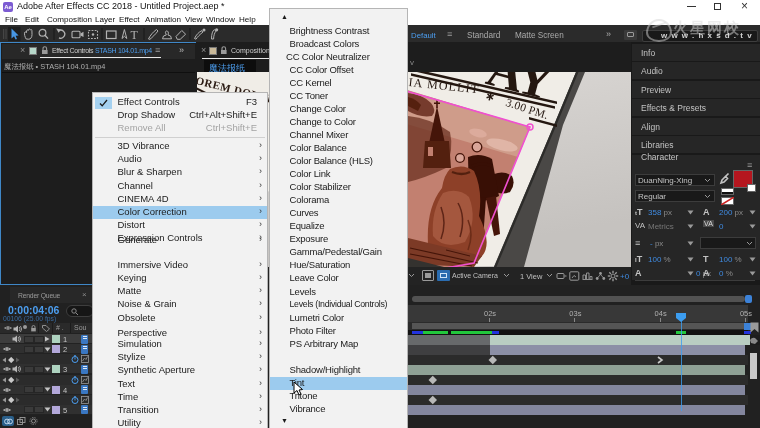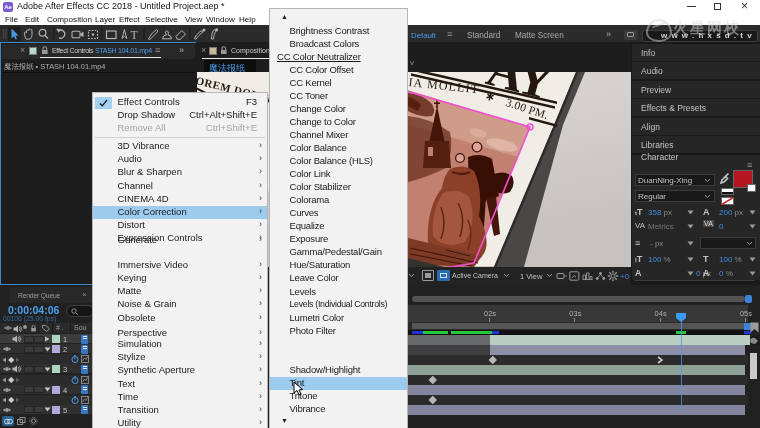--- a/index.html
+++ b/index.html
@@ -19,21 +19,21 @@
   <div class="abs" style="left:714px;top:3px;width:7px;height:7px;border:1.2px solid #333;"></div>
   <div class="abs" style="left:741px;top:-1px;font-size:12px;color:#333;">×</div>
 
   <div class="abs" style="left:0;top:13px;width:760px;height:11.5px;background:#ffffff;"></div>
   <div class="abs" style="left:0;top:14.5px;font-size:8.1px;color:#111;">
     <span class="abs" style="left:5px;">File</span>
     <span class="abs" style="left:25px;">Edit</span>
     <span class="abs" style="left:47px;">Composition</span>
     <span class="abs" style="left:95px;">Layer</span>
     <span class="abs" style="left:119px;">Effect</span>
-    <span class="abs" style="left:145px;">Selective</span>
+    <span class="abs" style="left:145px;">Animation</span>
     <span class="abs" style="left:185px;">View</span>
     <span class="abs" style="left:206px;">Window</span>
     <span class="abs" style="left:239px;">Help</span>
   </div>
 
   <div class="abs" style="left:0;top:24.5px;width:760px;height:17.5px;background:#2b2b2b;"></div>
   <div class="abs" id="tools" style="left:0;top:26px;width:270px;height:16px;"><svg width="270" height="16" viewBox="0 0 270 16">
         <rect x="3" y="3" width="1.2" height="10" fill="#454545"></rect>
         <rect x="5.4" y="3" width="1.2" height="10" fill="#454545"></rect>
         <rect x="8" y="1" width="12.5" height="14" fill="#1e1e1e"></rect>
@@ -669,21 +669,21 @@
 
   <div id="submenu" class="abs" style="left:269px;top:8px;width:139px;height:420px;background:#f2f2f2;border:1px solid #b5b5b5;border-bottom:none;font-size:9.5px;letter-spacing:-0.2px;color:#1a1a1a;">
       <div style="position:absolute;left:11px;top:4px;font-size:7px;color:#1a1a1a;">▲</div>
       <div style="position:absolute;left:0;top:15.5px;width:137px;height:13.05px;line-height:13.05px;">
         <span style="position:absolute;left:19.5px;top:-1px;white-space:nowrap;">Brightness  Contrast</span>
       </div>
       <div style="position:absolute;left:0;top:28.55px;width:137px;height:13.05px;line-height:13.05px;">
         <span style="position:absolute;left:19.5px;top:-1px;white-space:nowrap;">Broadcast Colors</span>
       </div>
       <div style="position:absolute;left:0;top:41.6px;width:137px;height:13.05px;line-height:13.05px;">
-        <span style="position:absolute;left:7px;top:-1px;white-space:nowrap;text-decoration:underline;">CC Color Neutralizer</span>
+        <span style="position:absolute;left:16px;top:-1px;white-space:nowrap;">CC Color Neutralizer</span>
       </div>
       <div style="position:absolute;left:0;top:54.650000000000006px;width:137px;height:13.05px;line-height:13.05px;">
         <span style="position:absolute;left:19.5px;top:-1px;white-space:nowrap;">CC Color Offset</span>
       </div>
       <div style="position:absolute;left:0;top:67.7px;width:137px;height:13.05px;line-height:13.05px;">
         <span style="position:absolute;left:19.5px;top:-1px;white-space:nowrap;">CC Kernel</span>
       </div>
       <div style="position:absolute;left:0;top:80.75px;width:137px;height:13.05px;line-height:13.05px;">
         <span style="position:absolute;left:19.5px;top:-1px;white-space:nowrap;">CC Toner</span>
       </div>
@@ -733,20 +733,23 @@
         <span style="position:absolute;left:19.5px;top:-1px;white-space:nowrap;">Levels</span>
       </div>
       <div style="position:absolute;left:0;top:289.5500000000001px;width:137px;height:13.05px;line-height:13.05px;">
         <span style="position:absolute;left:19.5px;top:-1px;white-space:nowrap;font-size:8.8px;letter-spacing:-0.3px;">Levels (Individual Controls)</span>
       </div>
       <div style="position:absolute;left:0;top:302.60000000000014px;width:137px;height:13.05px;line-height:13.05px;">
         <span style="position:absolute;left:19.5px;top:-1px;white-space:nowrap;">Lumetri Color</span>
       </div>
       <div style="position:absolute;left:0;top:315.65000000000015px;width:137px;height:13.05px;line-height:13.05px;">
         <span style="position:absolute;left:19.5px;top:-1px;white-space:nowrap;">Photo Filter</span>
+      </div>
+      <div style="position:absolute;left:0;top:328.70000000000016px;width:137px;height:13.05px;line-height:13.05px;">
+        <span style="position:absolute;left:19.5px;top:-1px;white-space:nowrap;">PS Arbitrary Map</span>
       </div>
       <div style="position:absolute;left:0;top:354.8000000000002px;width:137px;height:13.05px;line-height:13.05px;">
         <span style="position:absolute;left:19.5px;top:-1px;white-space:nowrap;">Shadow/Highlight</span>
       </div>
       <div style="position:absolute;left:0;top:367.8500000000002px;width:137px;height:13.05px;line-height:13.05px;background:#9ccbee;">
         <span style="position:absolute;left:19.5px;top:-1px;white-space:nowrap;">Tint</span>
       </div>
       <div style="position:absolute;left:0;top:380.9000000000002px;width:137px;height:13.05px;line-height:13.05px;">
         <span style="position:absolute;left:19.5px;top:-1px;white-space:nowrap;">Tritone</span>
       </div>

